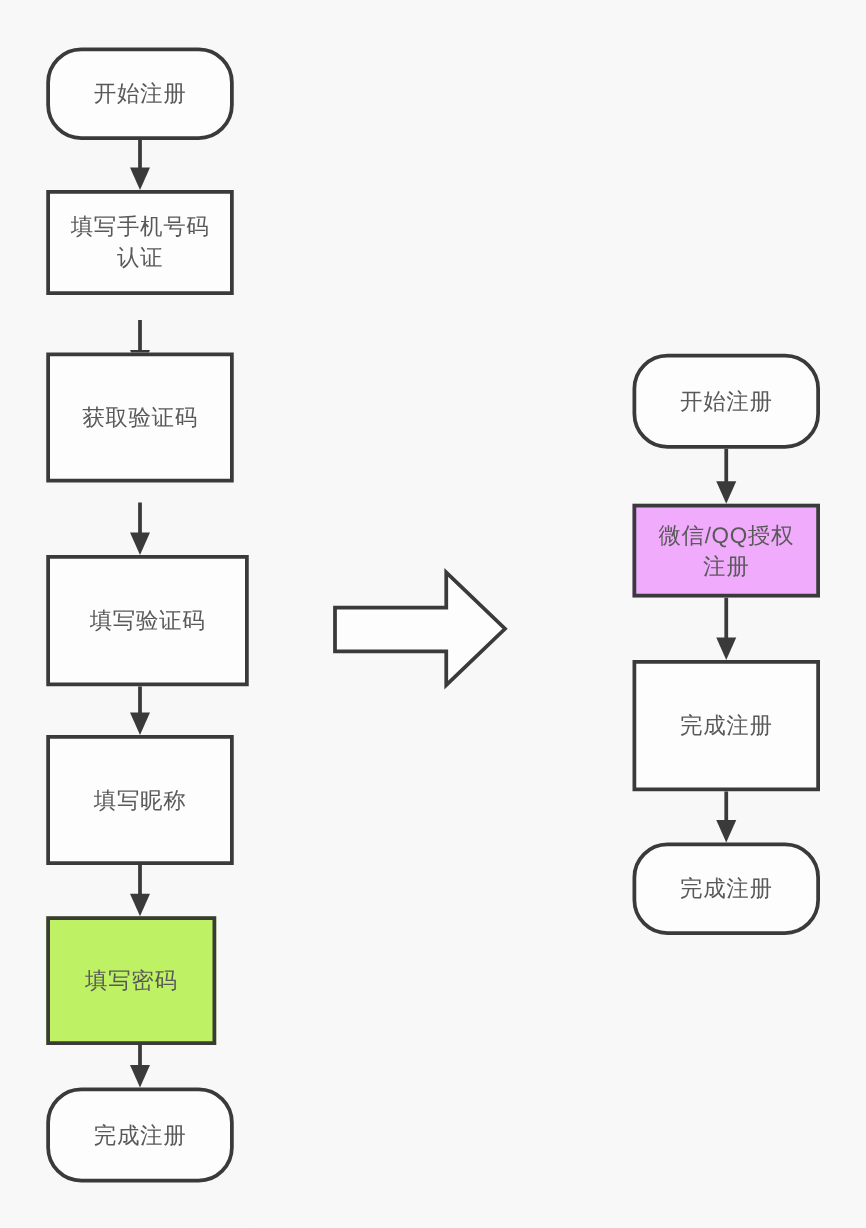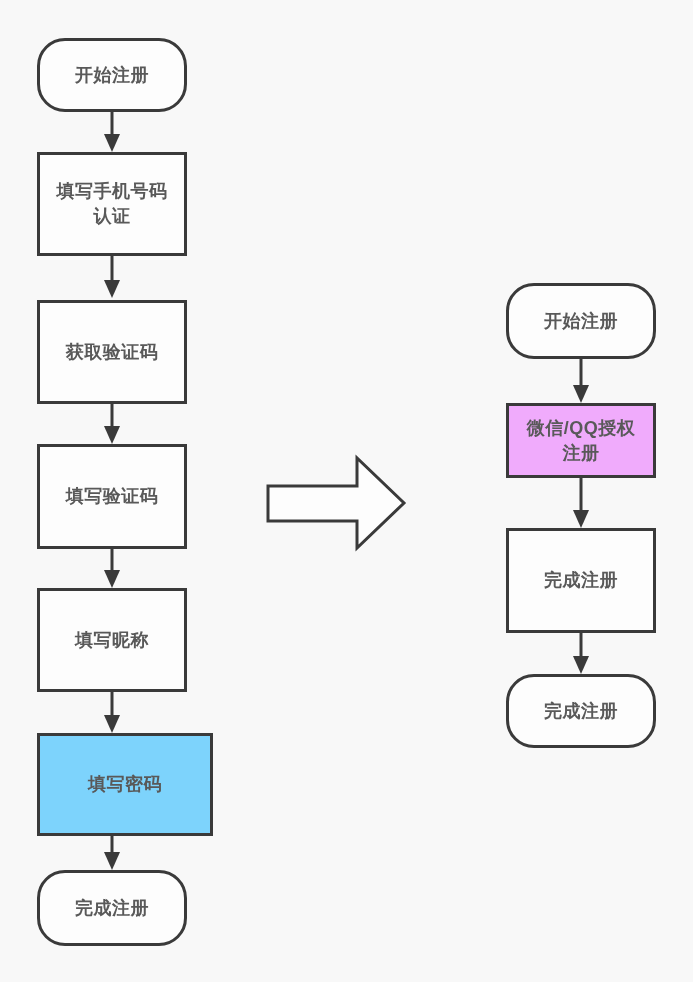--- a/index.html
+++ b/index.html
@@ -21,21 +21,21 @@
     box-sizing: border-box;
     border-style: solid;
     border-width: 3px;
     display: flex;
     align-items: center;
     justify-content: center;
     text-align: center;
     font-size: 18px;
     line-height: 25px;
     letter-spacing: 0.5px;
-    font-weight: 700;
+    font-weight: 400;
   }
   .node span { white-space: pre-line; }
   .node.terminator { border-radius: 28px; }
   .node.process { border-radius: 0; }
 </style>
 </head>
 <body>
 
 <div class="canvas" id="canvas" style="background: rgb(248, 248, 248);">
   <svg class="layer-svg" id="connector-layer" width="693" height="982" viewBox="0 0 693 982">
@@ -56,34 +56,34 @@
       <polygon points="573,385 589,385 581,403" fill="#3a3a3a"></polygon>
       <line x1="581" y1="478" x2="581" y2="516" stroke="#3a3a3a" stroke-width="3"></line>
       <polygon points="573,510 589,510 581,528" fill="#3a3a3a"></polygon>
       <line x1="581" y1="633" x2="581" y2="662" stroke="#3a3a3a" stroke-width="3"></line>
       <polygon points="573,656 589,656 581,674" fill="#3a3a3a"></polygon>
     </svg>
   <div id="nodes-layer">
       <div class="node terminator" style="left: 37px; top: 38px; width: 150px; height: 74px; background: rgb(253, 253, 253); border-color: rgb(58, 58, 58); color: rgb(89, 89, 89);">
         <span>开始注册</span>
       </div>
-      <div class="node process" style="left: 37px; top: 152px; width: 150px; height: 104px; background: rgb(253, 253, 253); border-color: rgb(58, 58, 58); color: rgb(89, 89, 89);">
+      <div class="node process" style="left: 37px; top: 152px; width: 150px; height: 84px; background: rgb(253, 253, 253); border-color: rgb(58, 58, 58); color: rgb(89, 89, 89);">
         <span>填写手机号码
 认证</span>
       </div>
-      <div class="node process" style="left: 37px; top: 300px; width: 150px; height: 104px; background: rgb(253, 253, 253); border-color: rgb(58, 58, 58); color: rgb(89, 89, 89);">
+      <div class="node process" style="left: 37px; top: 282px; width: 150px; height: 104px; background: rgb(253, 253, 253); border-color: rgb(58, 58, 58); color: rgb(89, 89, 89);">
         <span>获取验证码</span>
       </div>
-      <div class="node process" style="left: 37px; top: 444px; width: 150px; height: 105px; background: rgb(253, 253, 253); border-color: rgb(58, 58, 58); color: rgb(89, 89, 89);">
+      <div class="node process" style="left: 37px; top: 444px; width: 162px; height: 105px; background: rgb(253, 253, 253); border-color: rgb(58, 58, 58); color: rgb(89, 89, 89);">
         <span>填写验证码</span>
       </div>
       <div class="node process" style="left: 37px; top: 588px; width: 150px; height: 104px; background: rgb(253, 253, 253); border-color: rgb(58, 58, 58); color: rgb(89, 89, 89);">
         <span>填写昵称</span>
       </div>
-      <div class="node process" style="left: 37px; top: 733px; width: 176px; height: 103px; background: #7dd3fc; border-color: rgb(58, 58, 58); color: rgb(89, 89, 89);">
+      <div class="node process" style="left: 37px; top: 733px; width: 136px; height: 103px; background: #bef264; border-color: rgb(58, 58, 58); color: rgb(89, 89, 89);">
         <span>填写密码</span>
       </div>
       <div class="node terminator" style="left: 37px; top: 870px; width: 150px; height: 76px; background: rgb(253, 253, 253); border-color: rgb(58, 58, 58); color: rgb(89, 89, 89);">
         <span>完成注册</span>
       </div>
       <div class="node terminator" style="left: 506px; top: 283px; width: 150px; height: 76px; background: rgb(253, 253, 253); border-color: rgb(58, 58, 58); color: rgb(89, 89, 89);">
         <span>开始注册</span>
       </div>
       <div class="node process" style="left: 506px; top: 403px; width: 150px; height: 75px; background: #f0abfc; border-color: rgb(58, 58, 58); color: rgb(89, 89, 89);">
         <span>微信/QQ授权

